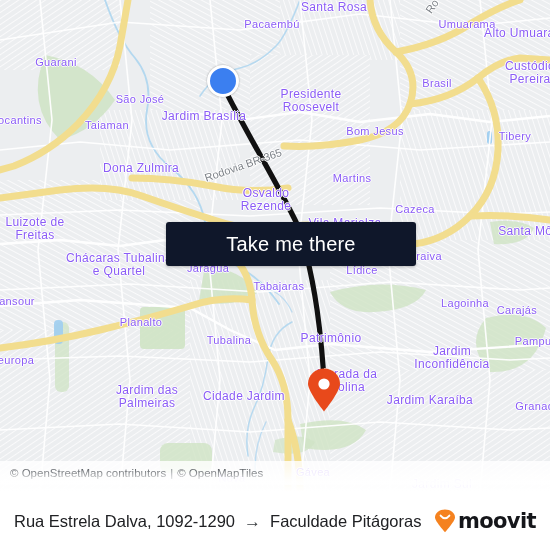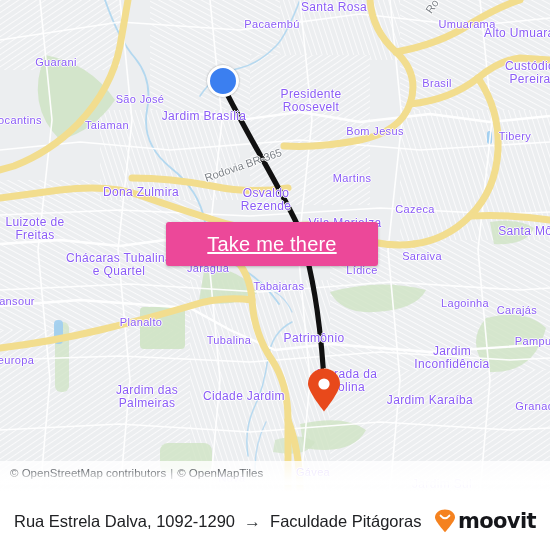--- a/index.html
+++ b/index.html
@@ -53,26 +53,26 @@
     background:#3b7ff0;border:3px solid #ffffff;border-radius:50%;
     box-shadow:0 0 2px rgba(0,0,0,.35);
   }
   #dest-marker{
     position:absolute;left:324px;top:412px;width:34px;height:44px;
     margin-left:-17px;margin-top:-44px;
   }
 
   
   #cta{
-    position:absolute;left:166px;top:222px;width:212px;height:44px;
-    background:#ec4899;border:none;border-radius:3px;
+    position:absolute;left:166px;top:222px;width:250px;height:44px;
+    background:#0f172a;border:none;border-radius:3px;
     color:#ffffff;font-size:20px;font-family:"Liberation Sans",sans-serif;
     letter-spacing:.2px;cursor:pointer;
     box-shadow:0 1px 3px rgba(0,0,0,.25);
-    display:flex;align-items:center;justify-content:center;text-decoration:underline;
+    display:flex;align-items:center;justify-content:center;
   }
 
   
   #attrib{
     position:absolute;left:0;top:461px;width:550px;height:24px;
     display:flex;align-items:center;
     background:rgba(255,255,255,.82);
     font-size:11.5px;color:#3a3f45;
     padding-left:10px;box-sizing:border-box;
   }
@@ -198,21 +198,21 @@
       </g>
 
       <path d="M222 84 C 250 140, 276 180, 298 226 C 316 280, 322 340, 325 396" fill="none" stroke="#111111" stroke-width="5.2" stroke-linecap="round"></path>
     </svg>
 
     <div id="place-labels">
         <div class="maplabel" style="left: 56px; top: 62px;">Guarani</div>
         <div class="maplabel" style="left: 140px; top: 99px;">São José</div>
         <div class="maplabel" style="left: 107px; top: 125px;">Taiaman</div>
         <div class="maplabel" style="left: 20px; top: 120px;">ocantins</div>
-        <div class="maplabel big" style="left: 141px; top: 192px;">Dona Zulmira</div>
+        <div class="maplabel big" style="left: 141px; top: 168px;">Dona Zulmira</div>
         <div class="maplabel big" style="left: 204px; top: 116px;">Jardim Brasília</div>
         <div class="maplabel" style="left: 272px; top: 24px;">Pacaembú</div>
         <div class="maplabel big" style="left: 334px; top: 7px;">Santa Rosa</div>
         <div class="maplabel big" style="left: 311px; top: 100px;">Presidente<br>Roosevelt</div>
         <div class="maplabel" style="left: 375px; top: 131px;">Bom Jesus</div>
         <div class="maplabel" style="left: 327px; top: 178px; margin-left: 25px;">Martins</div>
         <div class="maplabel" style="left: 467px; top: 24px;">Umuarama</div>
         <div class="maplabel big" style="left: 528px; top: 33px;">Alto Umuarama</div>
         <div class="maplabel" style="left: 437px; top: 83px;">Brasil</div>
         <div class="maplabel big" style="left: 530px; top: 72px;">Custódio<br>Pereira</div>
@@ -225,21 +225,21 @@
         <div class="maplabel" style="left: 362px; top: 270px;">Lídice</div>
         <div class="maplabel" style="left: 279px; top: 286px;">Tabajaras</div>
         <div class="maplabel" style="left: 208px; top: 268px;">Jaraguá</div>
         <div class="maplabel" style="left: 465px; top: 303px;">Lagoinha</div>
         <div class="maplabel" style="left: 517px; top: 310px;">Carajás</div>
         <div class="maplabel big" style="left: 35px; top: 228px;">Luizote de<br>Freitas</div>
         <div class="maplabel big" style="left: 119px; top: 264px;">Chácaras Tubalina<br>e Quartel</div>
         <div class="maplabel" style="left: 17px; top: 301px;">ansour</div>
         <div class="maplabel" style="left: 141px; top: 322px;">Planalto</div>
         <div class="maplabel" style="left: 229px; top: 340px;">Tubalina</div>
-        <div class="maplabel big" style="left: 290px; top: 338px; padding-left: 48px;">Patrimônio</div>
+        <div class="maplabel big" style="left: 307px; top: 338px; padding-left: 48px;">Patrimônio</div>
         <div class="maplabel" style="left: 16px; top: 360px;">europa</div>
         <div class="maplabel big" style="left: 147px; top: 396px;">Jardim das<br>Palmeiras</div>
         <div class="maplabel big" style="left: 244px; top: 396px;">Cidade Jardim</div>
         <div class="maplabel big" style="left: 347px; top: 380px;">Morada da<br>Colina</div>
         <div class="maplabel big" style="left: 452px; top: 357px;">Jardim<br>Inconfidência</div>
         <div class="maplabel big" style="left: 430px; top: 400px;">Jardim Karaíba</div>
         <div class="maplabel" style="left: 538px; top: 406px;">Granada</div>
         <div class="maplabel" style="left: 541px; top: 341px;">Pampulha</div>
         <div class="maplabel" style="left: 313px; top: 472px;">Gávea</div>
         <div class="maplabel big" style="left: 442px; top: 484px;">Jardim Sul</div>

